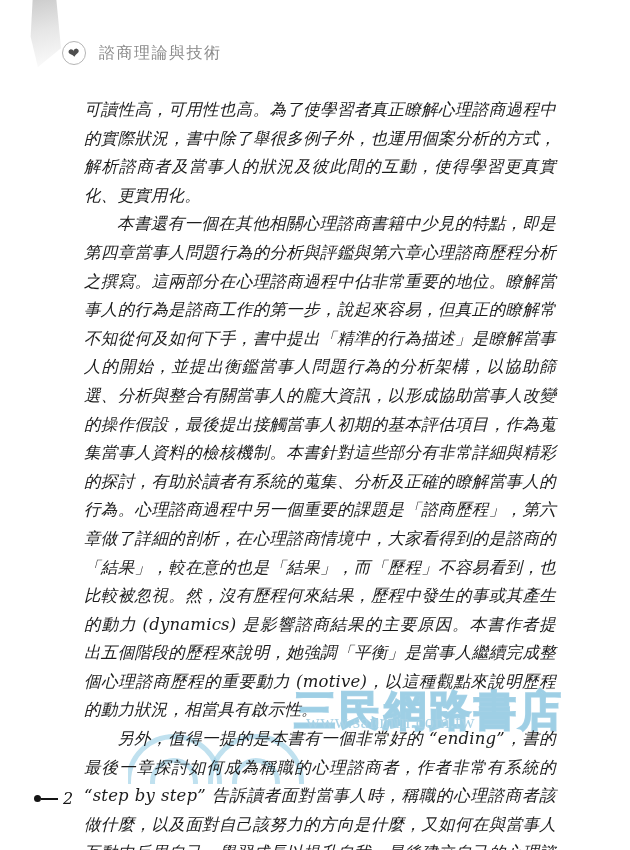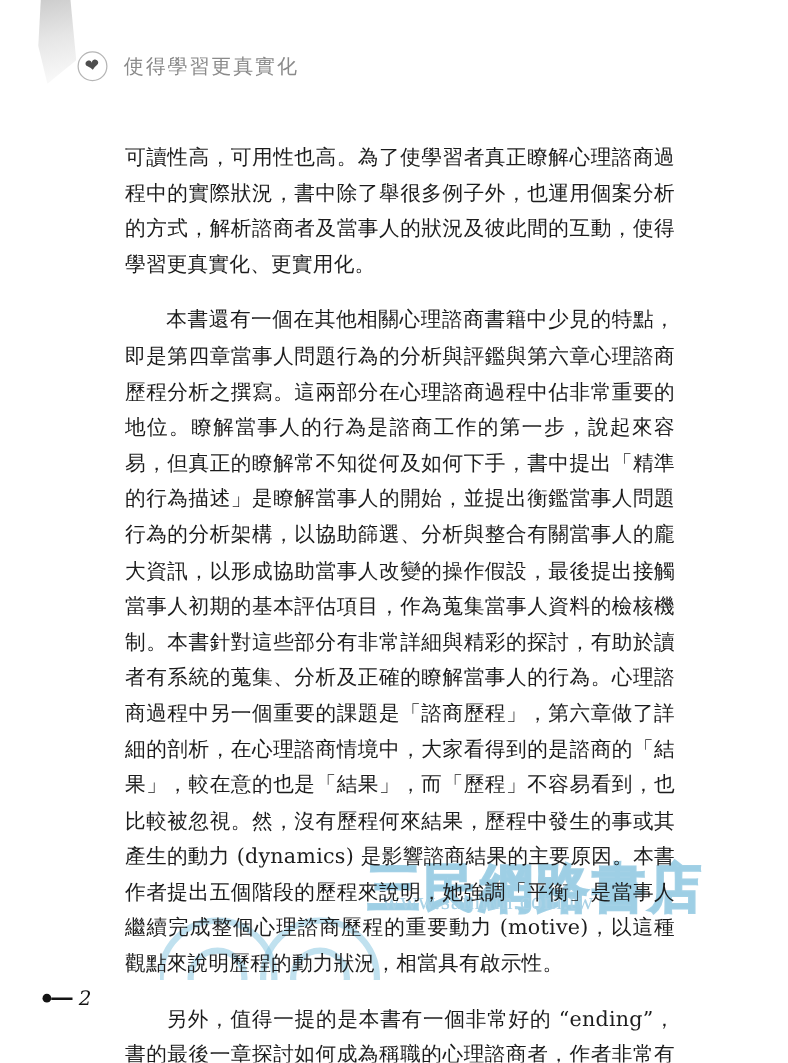--- a/index.html
+++ b/index.html
@@ -54,41 +54,41 @@
     font-family:Liberation Serif, serif;
     font-size:19px;color:#a9d2e6;letter-spacing:0.5px;
   }
 
   
   .body-text{
     position:absolute;left:84px;top:96px;width:472px;z-index:1;
     font-size:16.5px;line-height:28.6px;color:#1c1c1c;
     text-align:justify;letter-spacing:0.2px;
   }
-  .body-text p{margin:16px;text-indent:2em;}
+  .body-text p{margin:0;text-indent:2em;font-style:italic;}
   .body-text p.no-indent{text-indent:0;}
 
   
   .footer{position:absolute;left:34px;top:789px;display:flex;align-items:center;z-index:2;}
   .pn-dot{width:7px;height:7px;background:#141414;border-radius:50%;}
   .pn-dash{width:17px;height:2px;background:#141414;margin-right:5px;}
   .pn-num{font-style:italic;font-size:16px;color:#141414;font-family:"DejaVu Serif",serif;}
 </style>
 </head>
 <body>
 
 <div class="page">
 
   <div class="corner-fold"></div>
 
   <header class="header">
     <span class="icon-circle">
       <span class="heart-glyph">❤</span>
     </span>
-    <span class="header-title">使得學習更真實化</span>
+    <span class="header-title">諮商理論與技術</span>
   </header>
 
   <div class="watermark">
     <div class="wm-logo">
       <span class="wm-arc a1"></span>
       <span class="wm-arc a2"></span>
       <span class="wm-arc a3"></span>
       <span class="wm-arc a4"></span>
     </div>
     <div class="wm-text">三民網路書店</div>

